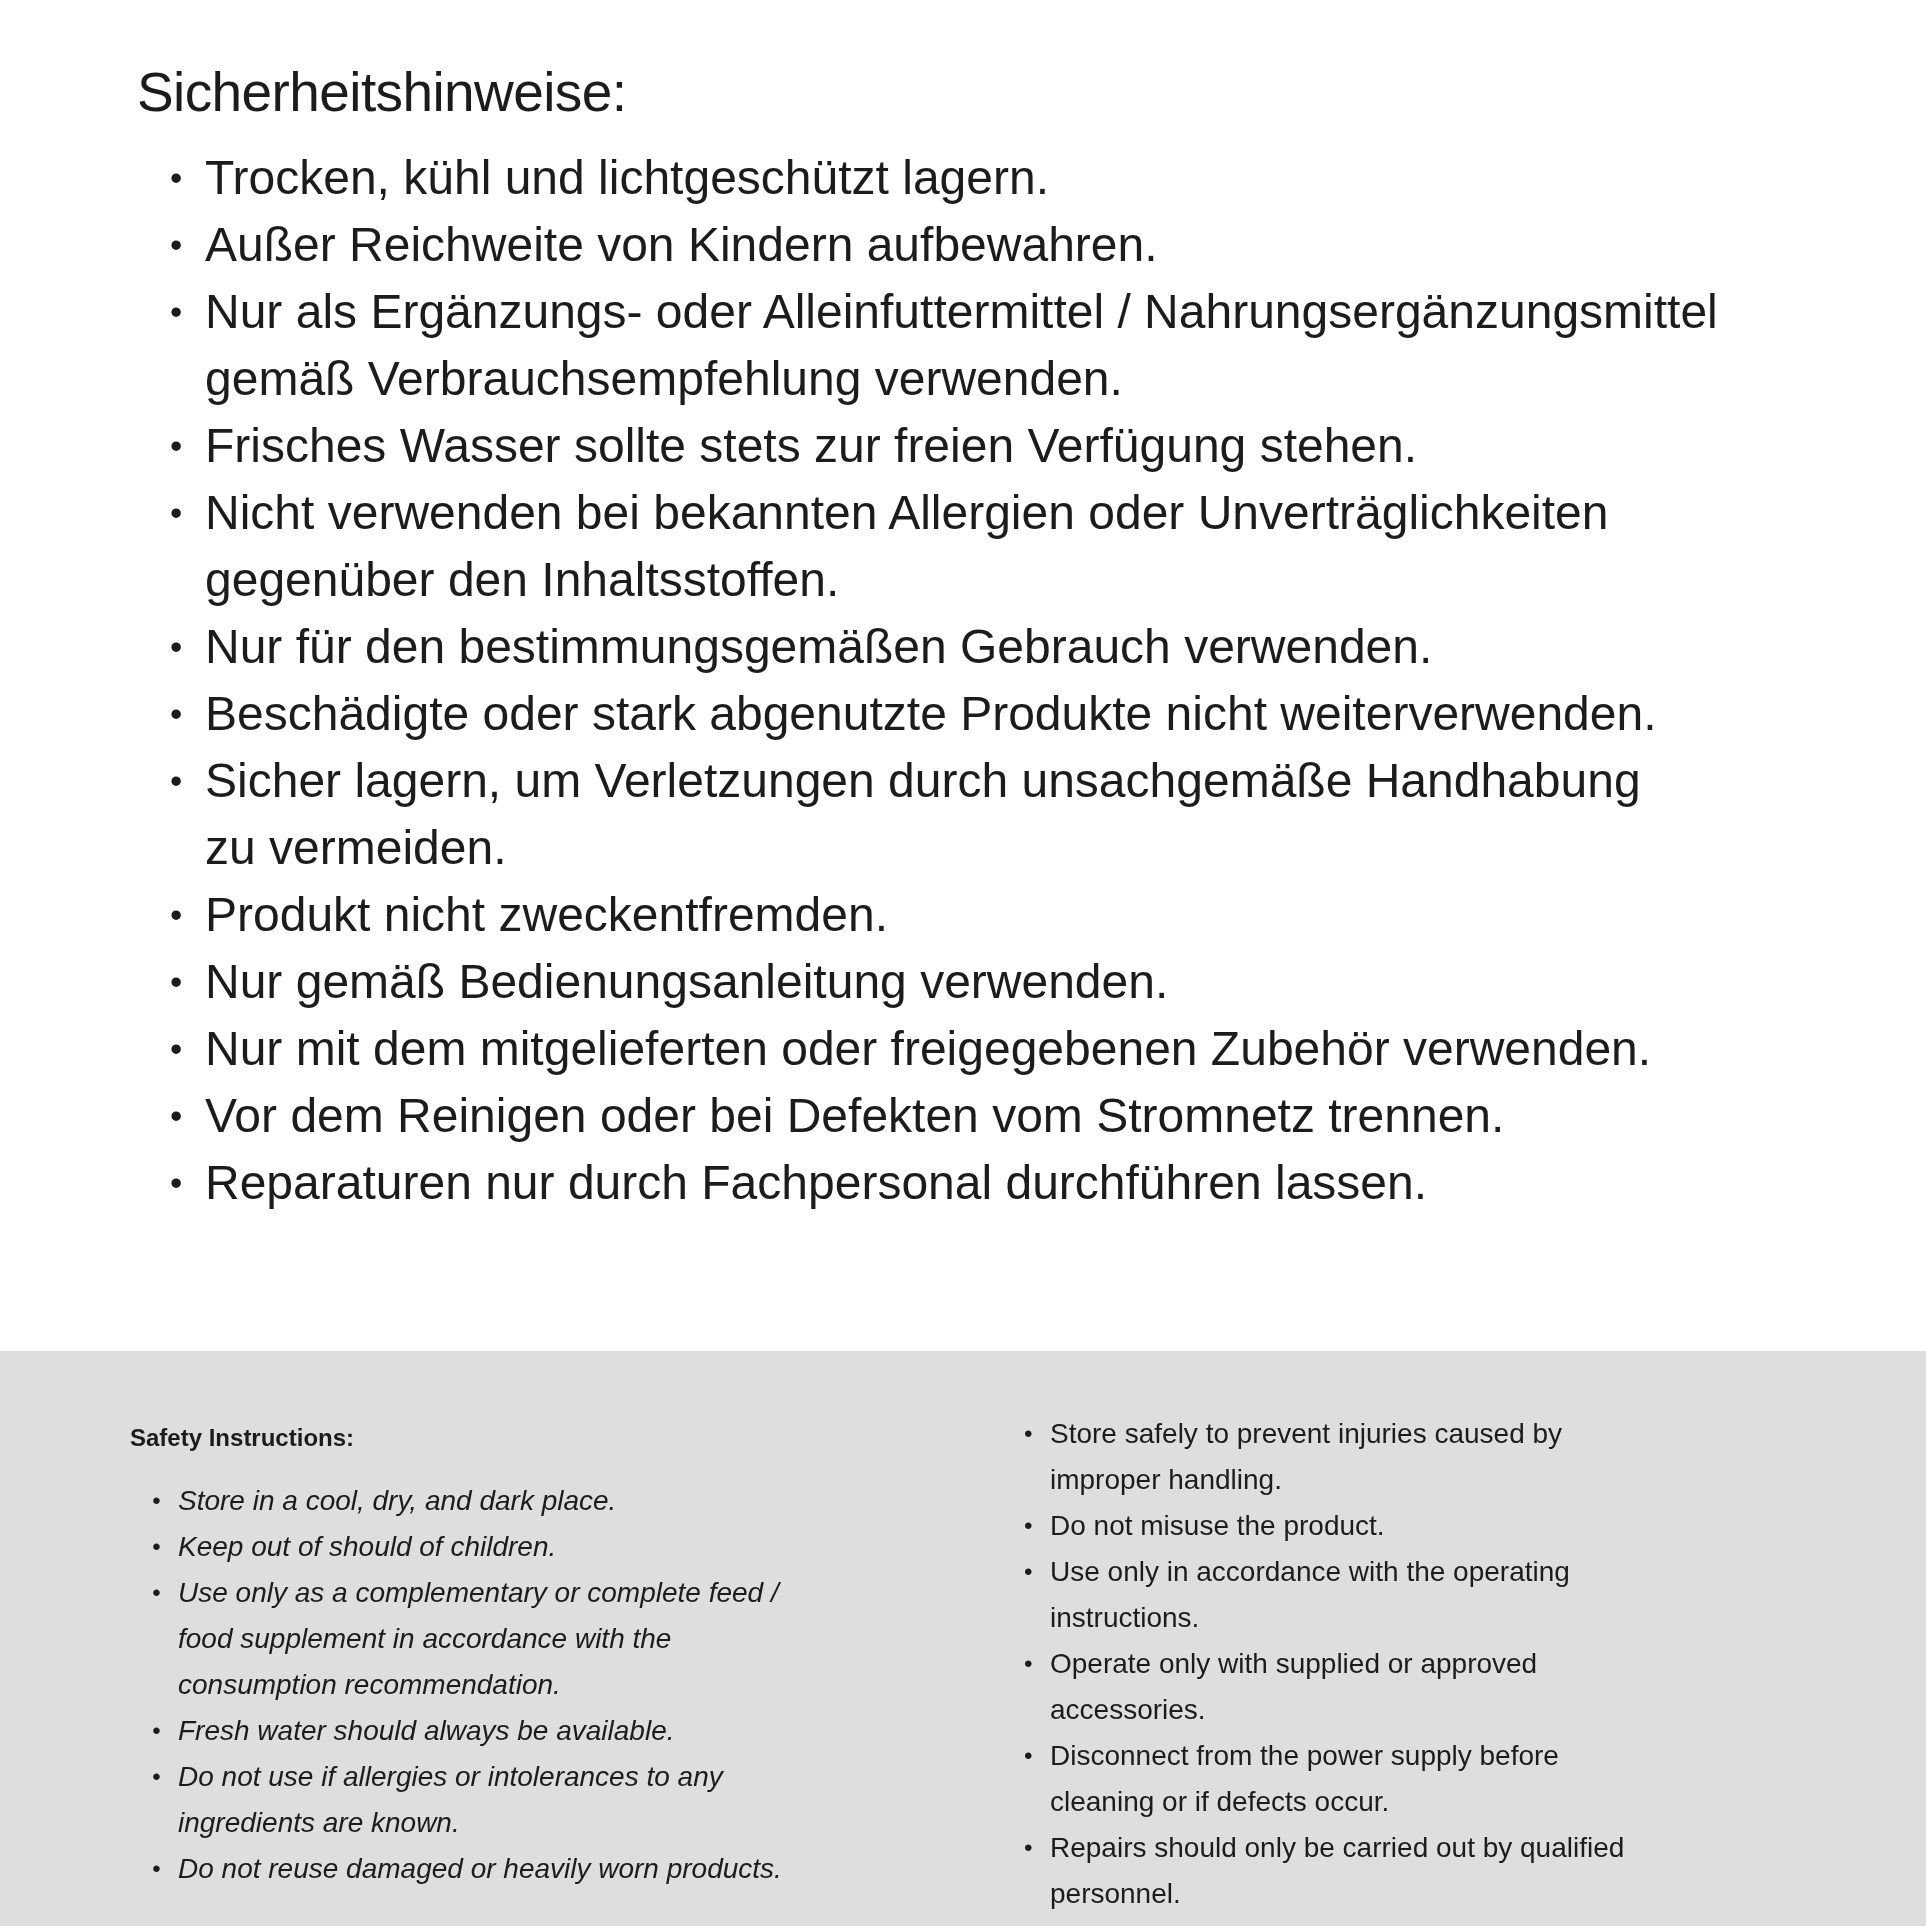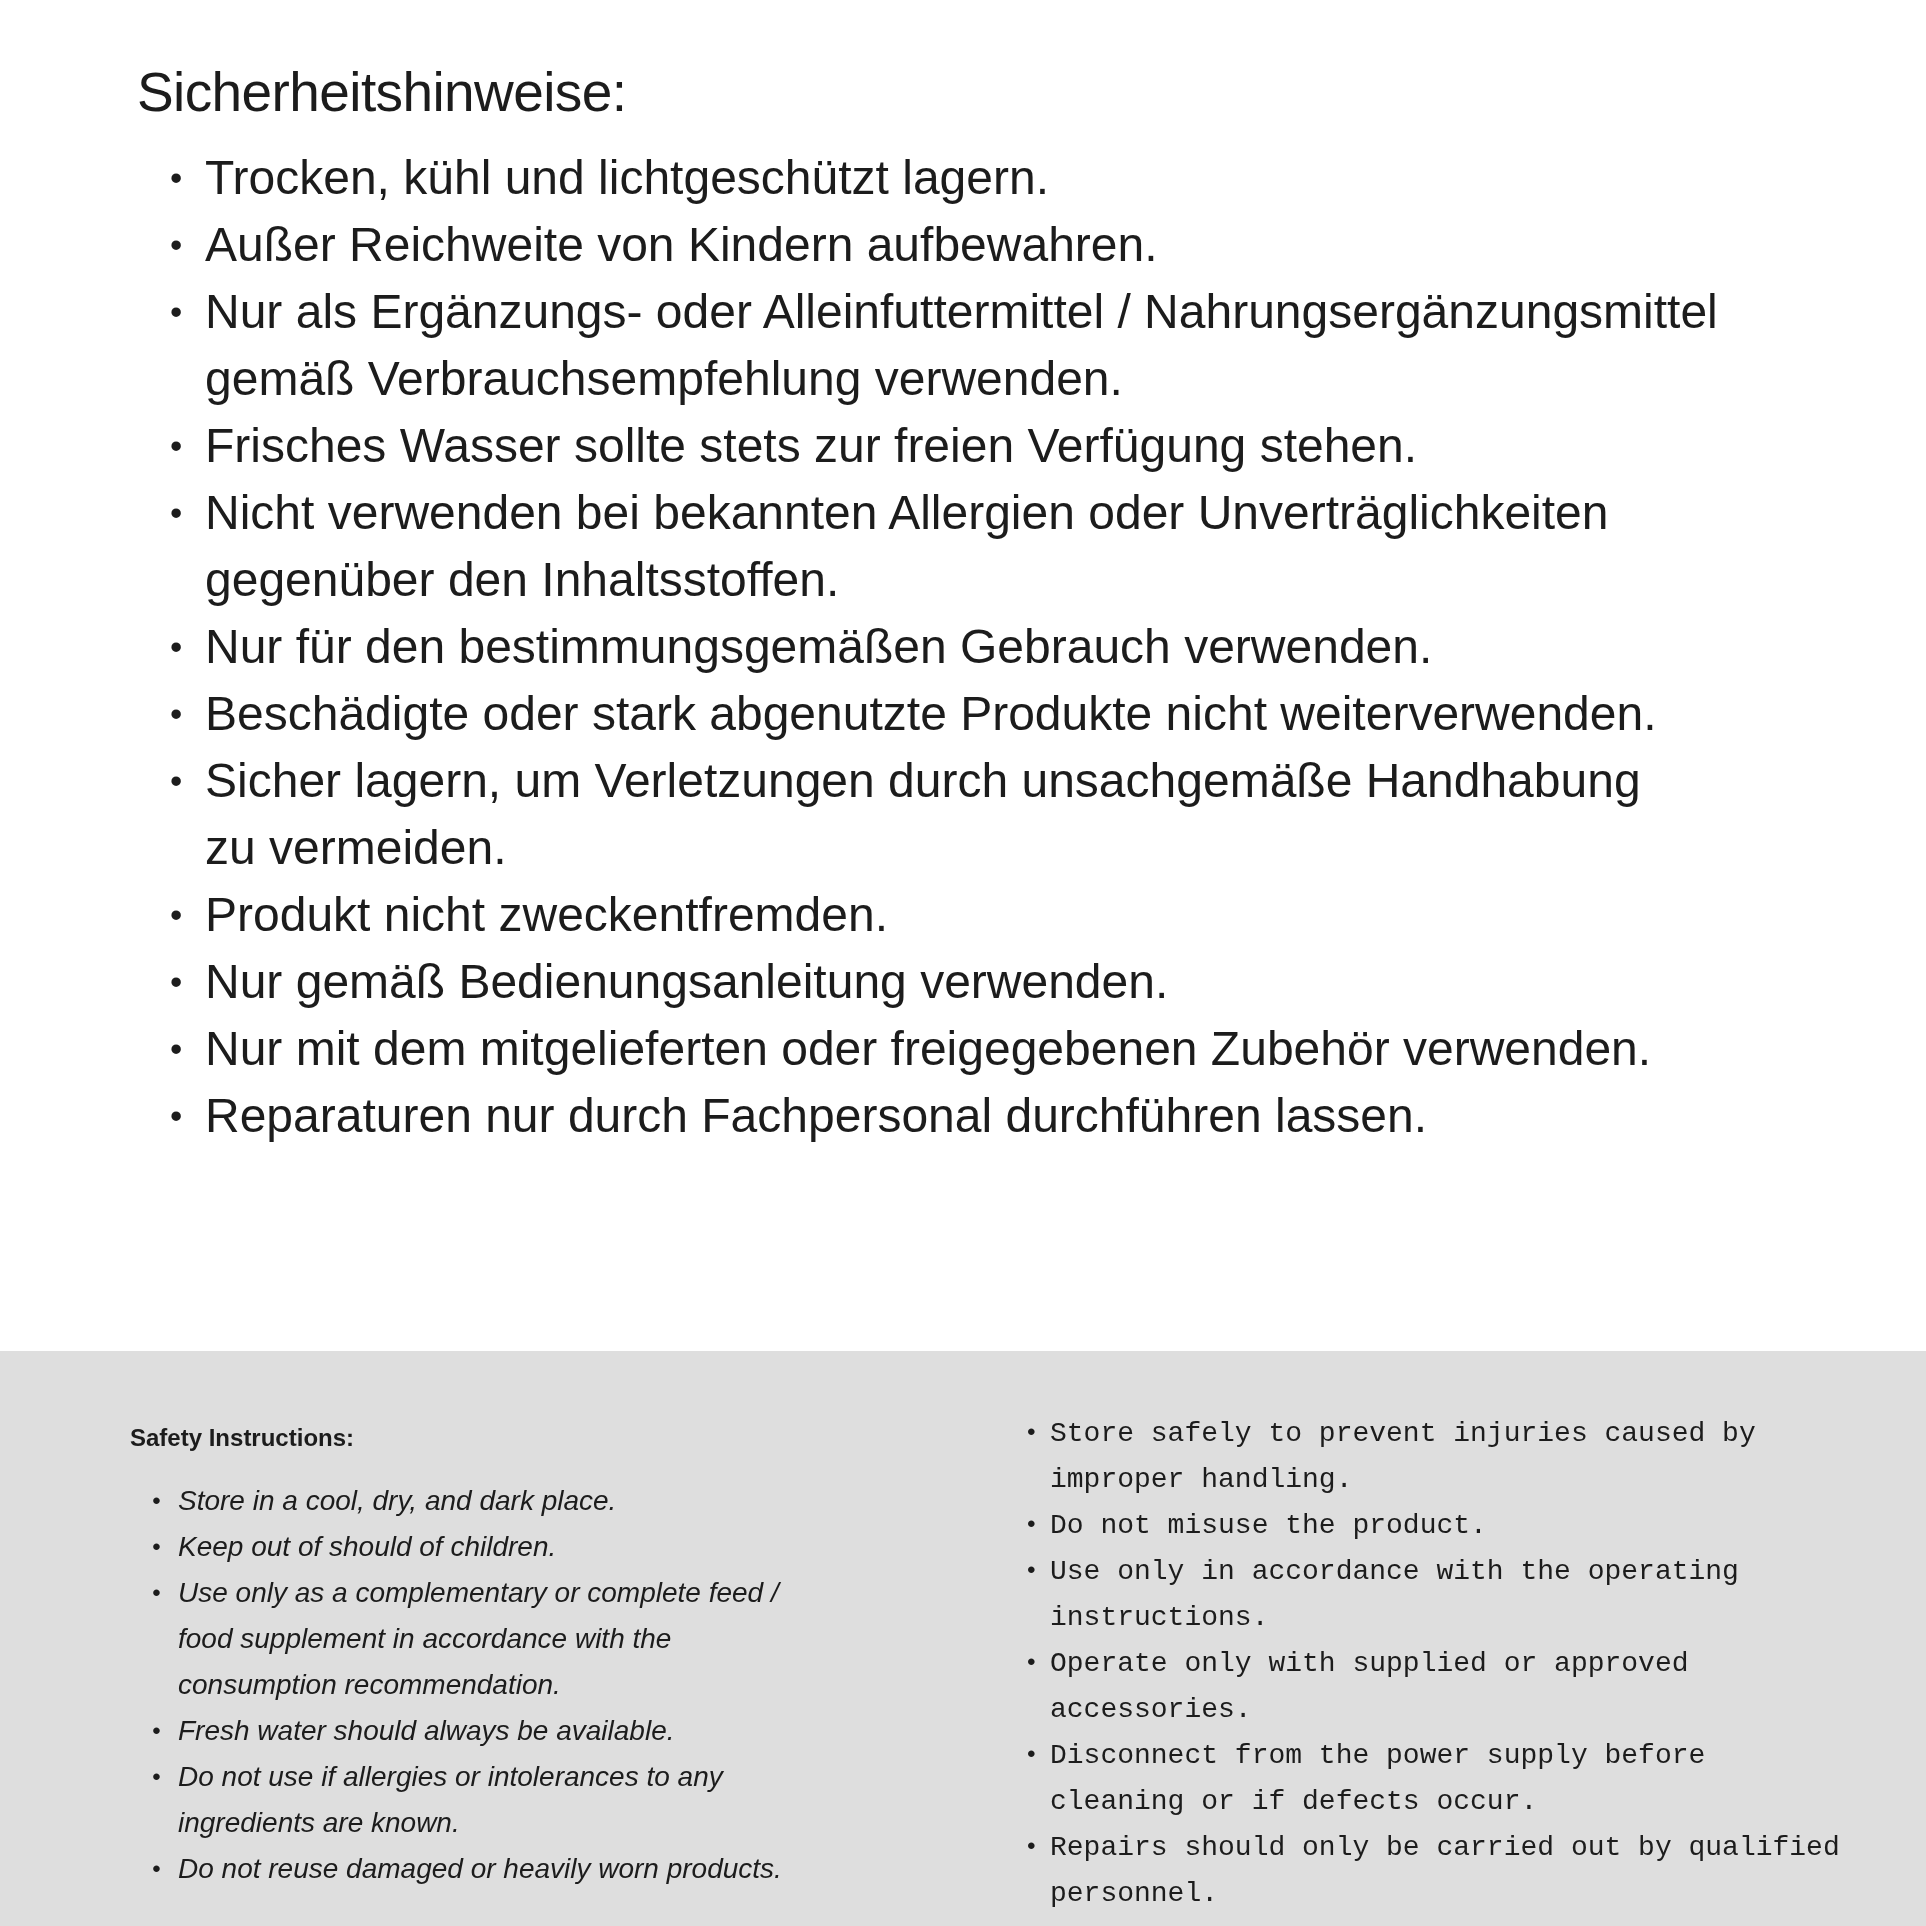--- a/index.html
+++ b/index.html
@@ -42,21 +42,21 @@
 
   
   .en-section {
     position: absolute;
     left: 0; top: 1287px;
     width: 1926px; height: 639px;
     background: #dedede;
   }
   .en-cols { display: flex; align-items: flex-start; }
   .en-col-left  { margin-left: 130px; width: 854px; padding-top: 69px; }
-  .en-col-right { margin-left: 40px;  width: 841px; padding-top: 60px; font-family: Liberation Mono, monospace; }
+  .en-col-right { margin-left: 40px;  width: 841px; padding-top: 60px; }
   .en-title {
     font-size: 24px;
     line-height: 36px;
     font-weight: 700;
   }
   .en-list {
     list-style: none;
     font-size: 28px;
     line-height: 46px;
   }
@@ -90,20 +90,21 @@
       <li>Frisches Wasser sollte stets zur freien Verfügung stehen.</li>
       <li>Nicht verwenden bei bekannten Allergien oder Unverträglichkeiten
 gegenüber den Inhaltsstoffen.</li>
       <li>Nur für den bestimmungsgemäßen Gebrauch verwenden.</li>
       <li>Beschädigte oder stark abgenutzte Produkte nicht weiterverwenden.</li>
       <li>Sicher lagern, um Verletzungen durch unsachgemäße Handhabung
 zu vermeiden.</li>
       <li>Produkt nicht zweckentfremden.</li>
       <li>Nur gemäß Bedienungsanleitung verwenden.</li>
       <li>Nur mit dem mitgelieferten oder freigegebenen Zubehör verwenden.</li>
+      <li>Vor dem Reinigen oder bei Defekten vom Stromnetz trennen.</li>
       <li>Reparaturen nur durch Fachpersonal durchführen lassen.</li>
     </ul>
   </section>
 
   <section class="en-section">
     <div class="en-cols">
 
       <div class="en-col-left">
         <h2 class="en-title">Safety Instructions:</h2>
         <ul class="en-list">

